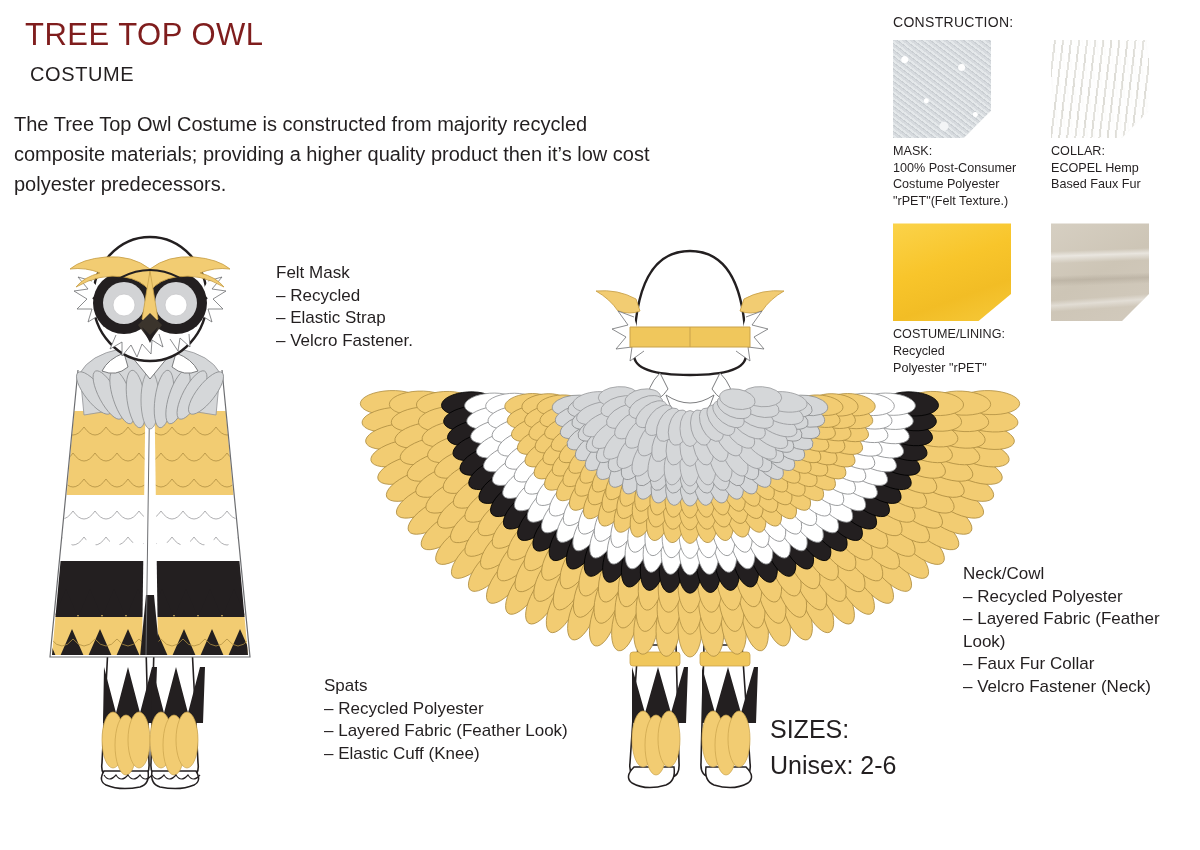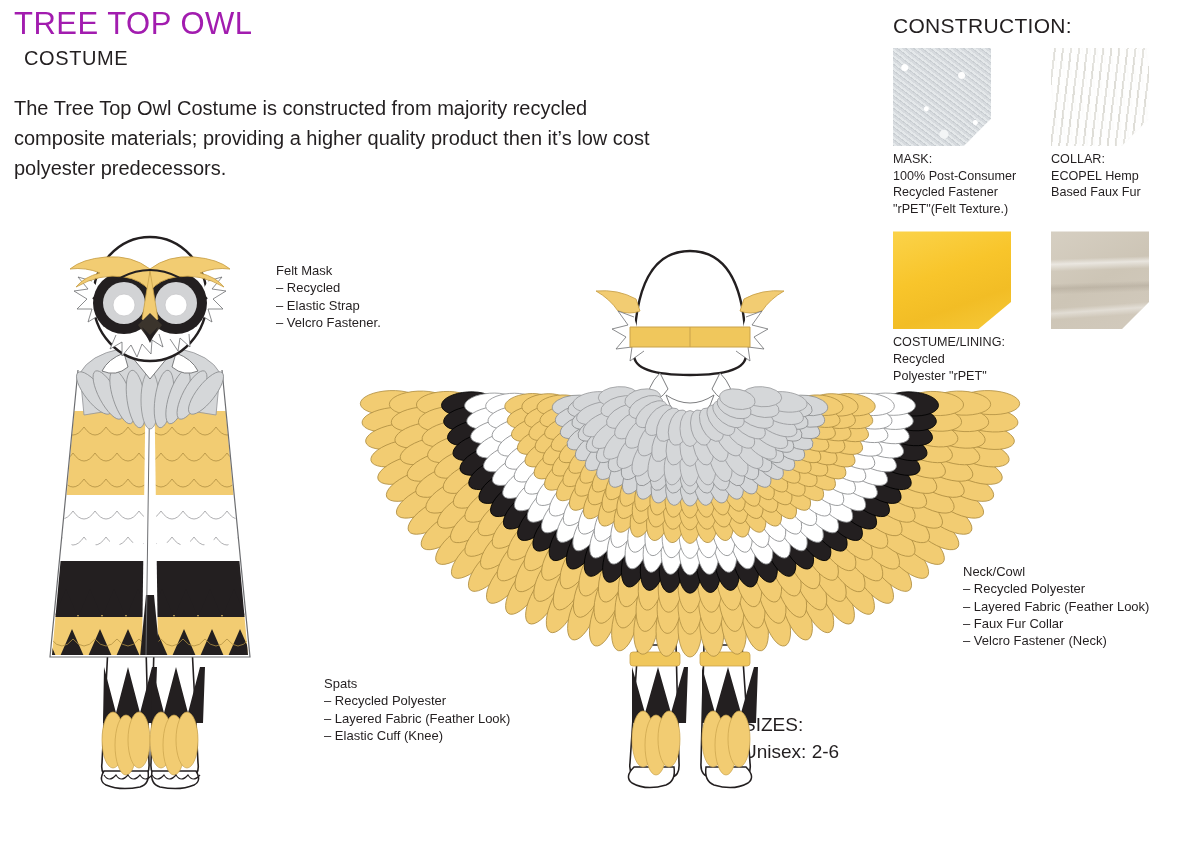--- a/index.html
+++ b/index.html
@@ -11,34 +11,34 @@
     color:#231f20;
     overflow:hidden;
     position:relative;
   }
   .page{position:absolute;inset:0;}
 
   
   .hdr{position:absolute;left:14px;top:8px;width:700px;}
   .title{
     font-size:31px;letter-spacing:.5px;font-weight:400;
-    line-height:1.05;color:#a21caf;margin:0;
+    line-height:1.05;color:#7f1d1d;margin:11px;
   }
   .subtitle{
     font-size:20px;letter-spacing:.6px;font-weight:400;
-    line-height:1.1;margin:6px 0 0 10px;color:#231f20;
+    line-height:1.1;margin:6px 0 0 16px;color:#231f20;
   }
   .intro{
     margin-top:24px;width:660px;
     font-size:20px;line-height:1.52;color:#231f20;
   }
 
   
   .constr{position:absolute;left:893px;top:14px;width:300px;}
-  .constr-title{font-size:21px;letter-spacing:.3px;margin:0 0 10px 0;}
+  .constr-title{font-size:14px;letter-spacing:.3px;margin:0 0 10px 0;}
   .sw-grid{display:flex;flex-wrap:wrap;gap:0px 18px;width:300px;}
   .sw-cell{width:140px;margin-bottom:14px;}
   .sw-chip{
     width:98px;height:98px;position:relative;overflow:hidden;
     clip-path:polygon(0 0,100% 0,100% 72%,72% 100%,0 100%);
   }
   .sw-chip.wide{width:118px;}
   .sw-label{font-size:12.6px;line-height:1.32;margin-top:5px;}
   .sw-head{display:block;}
 
@@ -66,28 +66,28 @@
   }
   .tex-satin{
     background:
       linear-gradient(178deg,rgba(255,255,255,0) 28%,rgba(255,255,255,.55) 33%,rgba(255,255,255,0) 40%),
       linear-gradient(178deg,rgba(160,150,135,0) 52%,rgba(160,150,135,.35) 57%,rgba(160,150,135,0) 63%),
       linear-gradient(176deg,rgba(255,255,255,0) 74%,rgba(255,255,255,.4) 79%,rgba(255,255,255,0) 85%),
       linear-gradient(150deg,#d6cfc2 0%,#cdc5b6 50%,#d2cabd 100%);
   }
 
   
-  .callout{position:absolute;font-size:13px;line-height:1.33;color:#231f20;}
+  .callout{position:absolute;font-size:17px;line-height:1.33;color:#231f20;}
   .callout .co-head{display:block;}
   .callout .co-li{display:block;}
   #callout-mask{left:276px;top:262px;}
   #callout-spats{left:276px;top:675px;margin-left:48px;}
   #callout-cape{left:963px;top:563px;}
 
-  .sizes{position:absolute;left:743px;top:712px;font-size:19px;line-height:1.42;}
+  .sizes{position:absolute;left:770px;top:712px;font-size:25px;line-height:1.42;}
   .sizes span{display:block;}
 
   
   svg{display:block;}
   #fig-front{position:absolute;left:20px;top:215px;}
   #fig-back{position:absolute;left:300px;top:215px;}
 </style>
 </head>
 <body>
 
@@ -101,21 +101,21 @@
 
   <div class="constr">
     <div class="constr-title">CONSTRUCTION:</div>
     <div class="sw-grid">
 
       <div class="sw-cell">
         <div class="sw-chip tex-felt"></div>
         <div class="sw-label">
           <span class="sw-head">MASK:</span>
           <span>100% Post-Consumer</span><br>
-          <span>Recycled Fastener</span><br>
+          <span>Costume Polyester</span><br>
           <span>"rPET"(Felt Texture.)</span>
         </div>
       </div>
 
       <div class="sw-cell">
         <div class="sw-chip tex-fur"></div>
         <div class="sw-label">
           <span class="sw-head">COLLAR:</span>
           <span>ECOPEL Hemp</span><br>
           <span>Based Faux Fur</span>

